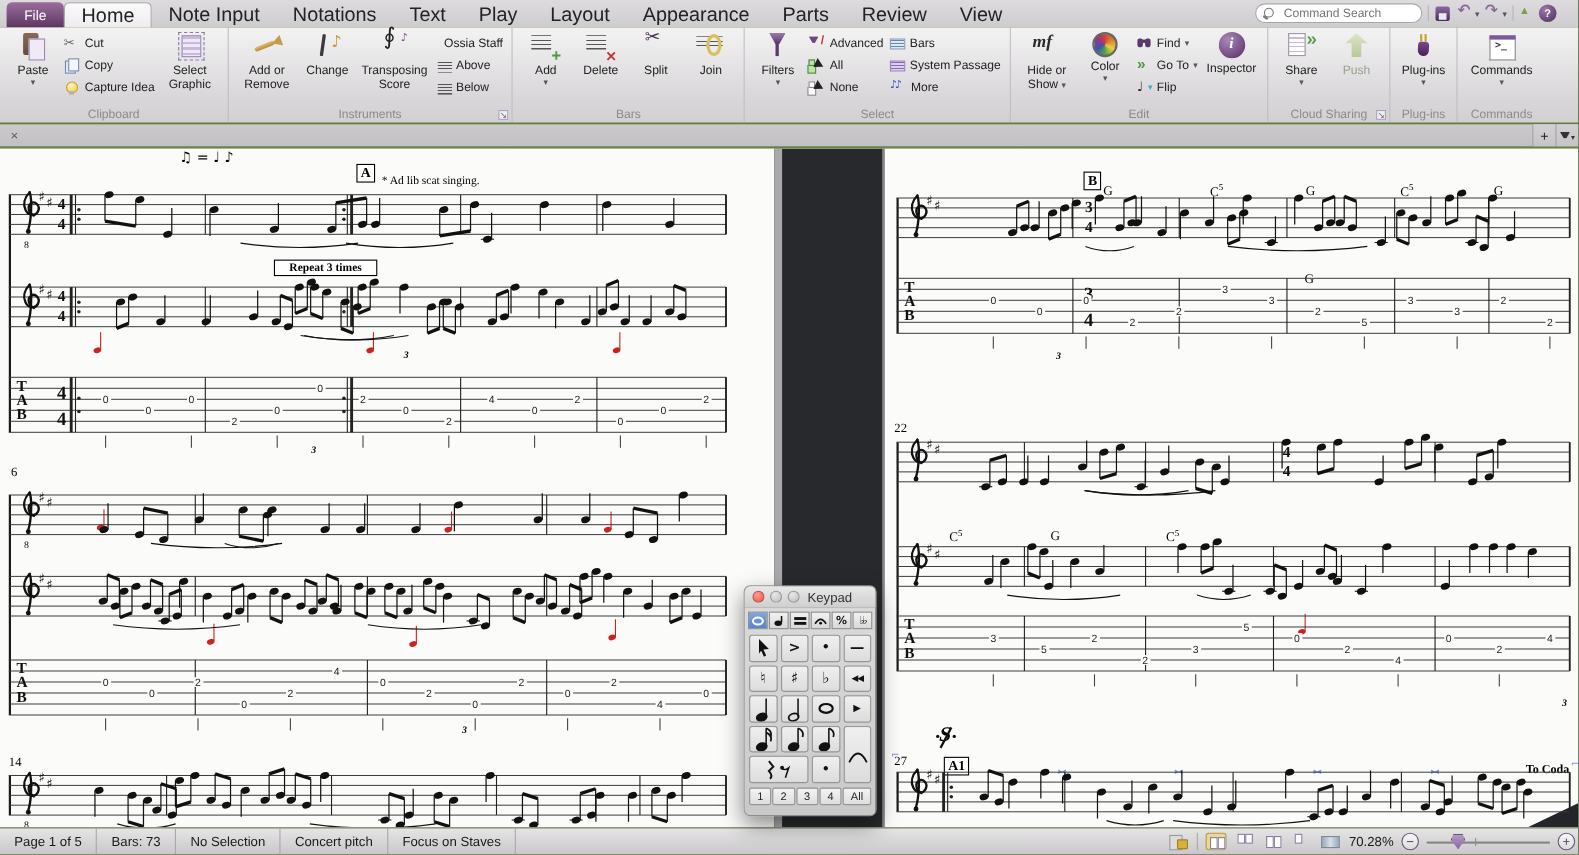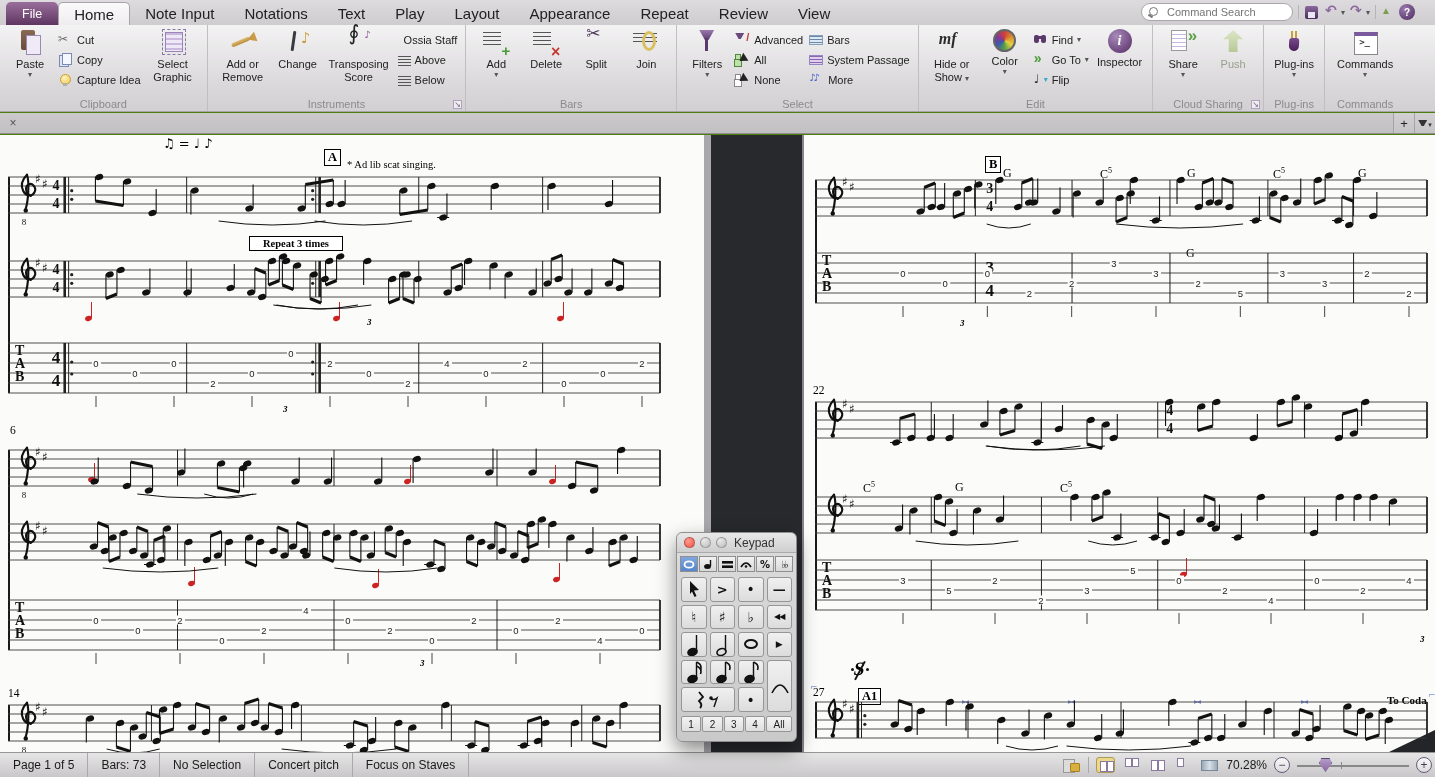--- a/index.html
+++ b/index.html
@@ -2,21 +2,21 @@
 <html><head>
 <meta charset="utf-8">
 <style>
   html,body{margin:0;padding:0;background:#3a3a3a;}
   *{box-sizing:border-box;}
   #app{position:relative;width:1435px;height:777px;overflow:hidden;font-family:"Liberation Sans",sans-serif;background:#4d7c0f;-webkit-font-smoothing:antialiased;}
 
   
   #tabrow{position:absolute;left:0;top:0;width:100%;height:25px;background:linear-gradient(#dedbde,#cfccd0);display:flex;align-items:flex-end;}
   .ftab{height:23px;margin-left:6px;padding:0 16px;display:flex;align-items:center;font-size:12.5px;color:#fff;background:linear-gradient(#9a6e9c,#5e3560);border-radius:5px 5px 0 0;}
-  .rtab{height:23px;padding:0 15px;display:flex;align-items:center;font-size:15px;color:#222;}
+  .rtab{height:23px;padding:0 15px;display:flex;align-items:center;font-size:18px;color:#222;}
   .rtab.active{background:linear-gradient(#fbfafb,#efecef);border:1px solid #a8a5a8;border-bottom:none;border-radius:5px 5px 0 0;}
   #quickbar{position:absolute;right:20px;top:2px;height:20px;display:flex;align-items:center;gap:5px;}
   #searchbox{display:flex;align-items:center;width:152px;height:18px;background:#fff;border:1px solid #a8a8a8;border-radius:10px;padding:0 6px;gap:4px;}
   #searchbox input{border:none;outline:none;width:118px;font-size:11px;color:#555;background:transparent;font-family:"Liberation Sans",sans-serif;}
   .qsep{width:1px;height:14px;background:#b5b5b5;}
   .qbtn{display:flex;align-items:center;gap:1px;}
 
   
   #ribbon{position:absolute;left:0;top:25px;width:100%;height:87px;background:linear-gradient(#f4f3f4,#dad8da 70%,#d2d0d2);border-bottom:1px solid #a8a5a8;display:flex;}
   .rgroup{position:relative;height:100%;border-right:1px solid #c0bec0;padding:3px 8px 14px 8px;display:flex;align-items:flex-start;gap:6px;}
@@ -178,21 +178,21 @@
   <div id="tabrow">
     <div class="ftab">File</div>
     <div id="ribbon-tabs" style="display:flex;height:25px;align-items:flex-end;">
         <div class="rtab active">Home</div>
         <div class="rtab">Note Input</div>
         <div class="rtab">Notations</div>
         <div class="rtab">Text</div>
         <div class="rtab">Play</div>
         <div class="rtab">Layout</div>
         <div class="rtab">Appearance</div>
-        <div class="rtab">Repeat</div>
+        <div class="rtab">Parts</div>
         <div class="rtab">Review</div>
         <div class="rtab">View</div>
       </div>
     <div id="quickbar">
       <div id="searchbox">
         <span class="ic ic-mag"></span>
         <input placeholder="Command Search" style="">
       </div>
       <div class="qsep"></div>
       <span class="ic ic-save"></span>

